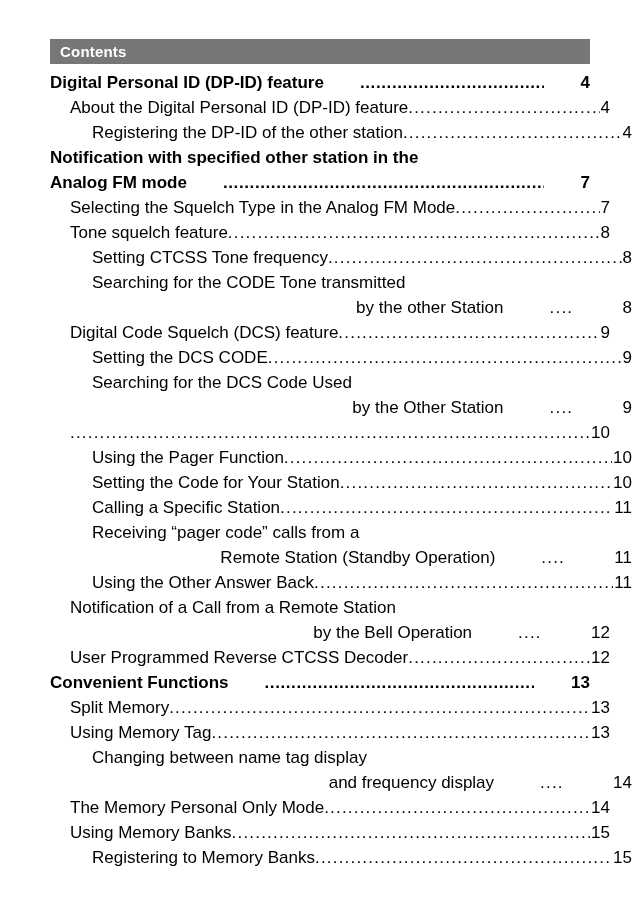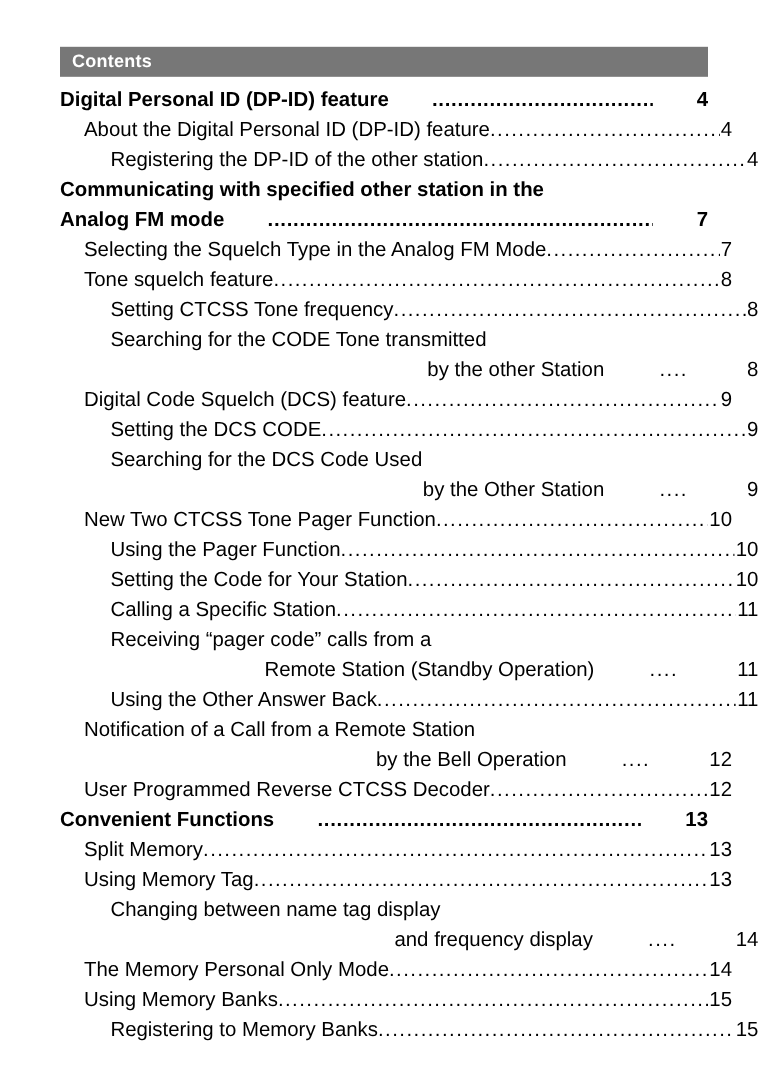--- a/index.html
+++ b/index.html
@@ -135,21 +135,21 @@
         <span class="label">About the Digital Personal ID (DP-ID) feature</span>
         <span class="leader"></span>
         <span class="page-num">4</span>
       </div>
       <div class="toc-row lvl2">
         <span class="label">Registering the DP-ID of the other station </span>
         <span class="leader"></span>
         <span class="page-num">4</span>
       </div>
       <div class="toc-row lvl0 bold nolead">
-        <span class="label">Communicating with specified other station in the</span>
+        <span class="label">Notification with specified other station in the</span>
       </div>
       <div class="toc-row lvl0 bold">
         <span class="label">Analog FM mode</span>
         <span class="leader"></span>
         <span class="page-num">7</span>
       </div>
       <div class="toc-row lvl1">
         <span class="label">Selecting the Squelch Type in the Analog FM Mode </span>
         <span class="leader"></span>
         <span class="page-num">7</span>
@@ -184,21 +184,20 @@
       </div>
       <div class="toc-row lvl2 nolead">
         <span class="label">Searching for the DCS Code Used</span>
       </div>
       <div class="toc-row lvl2 cont">
         <span class="label">by the Other Station </span>
         <span class="leader"></span>
         <span class="page-num">9</span>
       </div>
       <div class="toc-row lvl1">
-        <span class="label">New Two CTCSS Tone Pager Function </span>
         <span class="leader"></span>
         <span class="page-num">10</span>
       </div>
       <div class="toc-row lvl2">
         <span class="label">Using the Pager Function</span>
         <span class="leader"></span>
         <span class="page-num">10</span>
       </div>
       <div class="toc-row lvl2">
         <span class="label">Setting the Code for Your Station </span>

